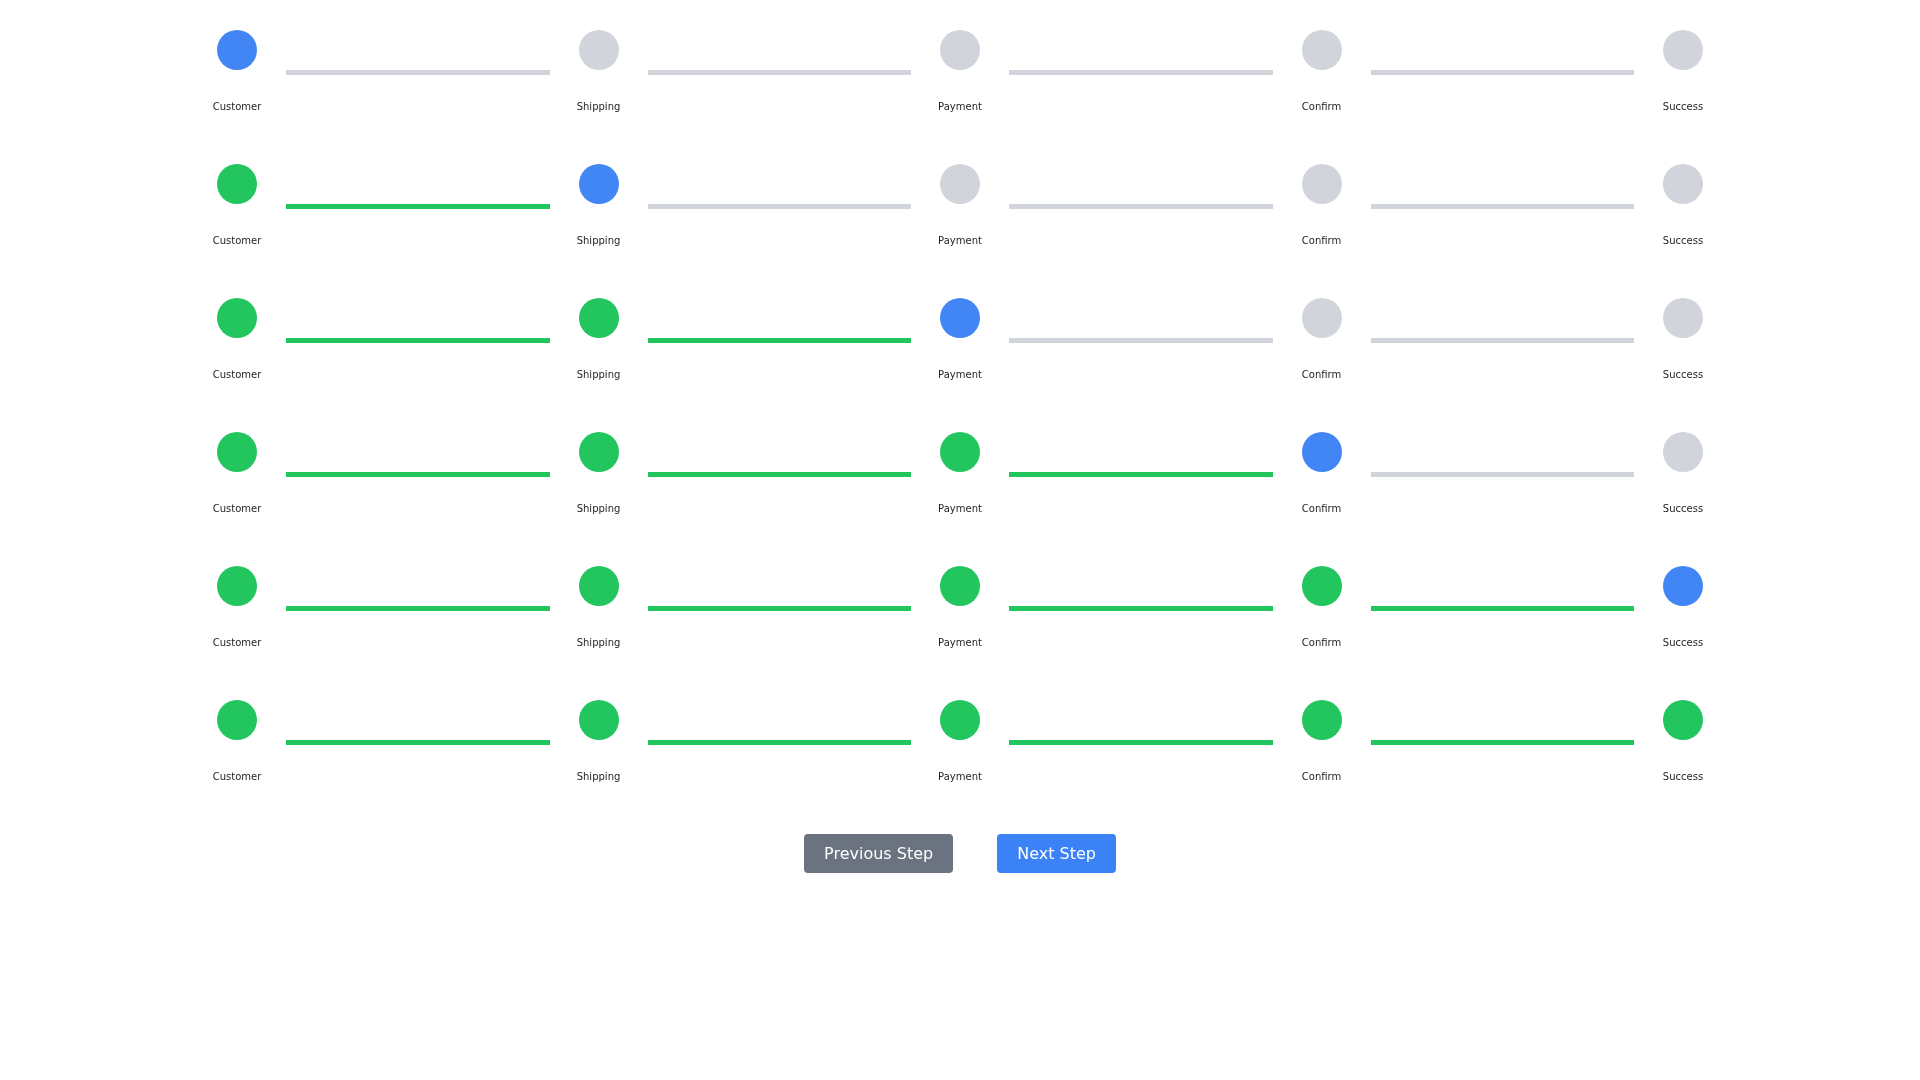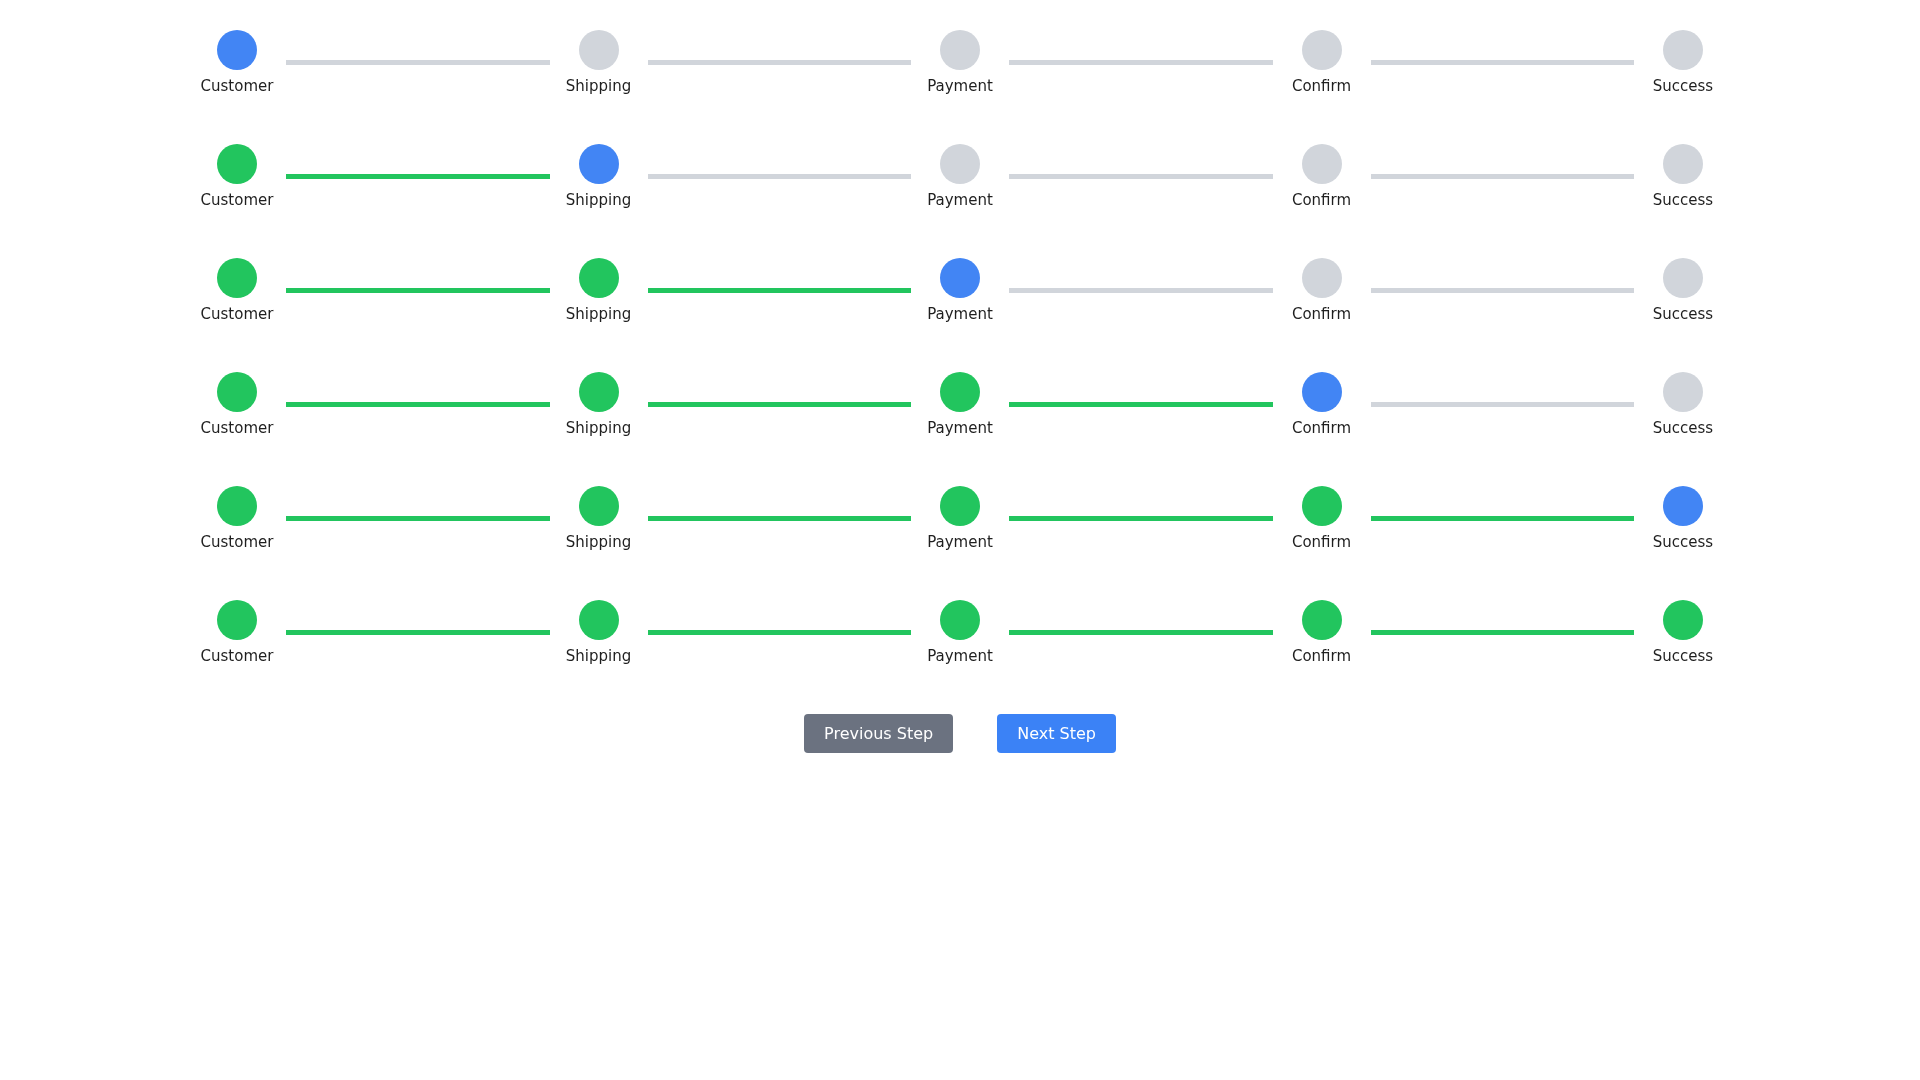--- a/index.html
+++ b/index.html
@@ -34,22 +34,22 @@
   }
   .circle {
     width: 40px;
     height: 40px;
     border-radius: 50%;
   }
   .circle.active   { background: var(--color-active); }
   .circle.complete { background: var(--color-complete); }
   .circle.upcoming { background: var(--color-upcoming); }
   .step-label {
-    margin-top: 8px;
-    font-size: 15px;
+    margin-top: 28px;
+    font-size: 10px;
     line-height: 17px;
     color: var(--color-label);
     white-space: nowrap;
   }
   .connector {
     flex: 1 1 auto;
     height: 5px;
     margin: 0 4px;
   }
   .connector.complete { background: var(--color-connector-complete); }

